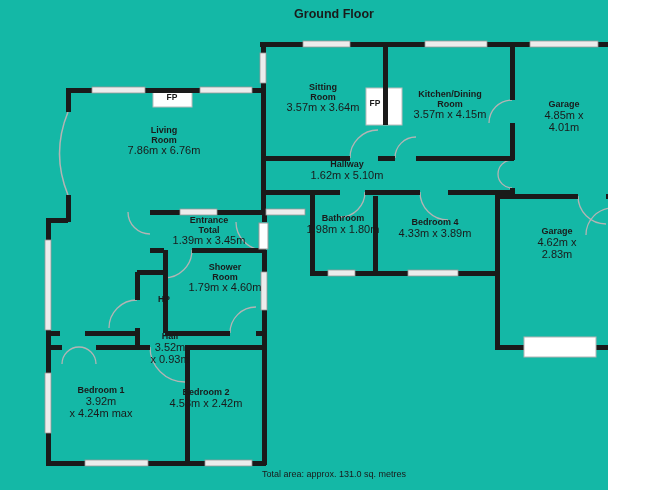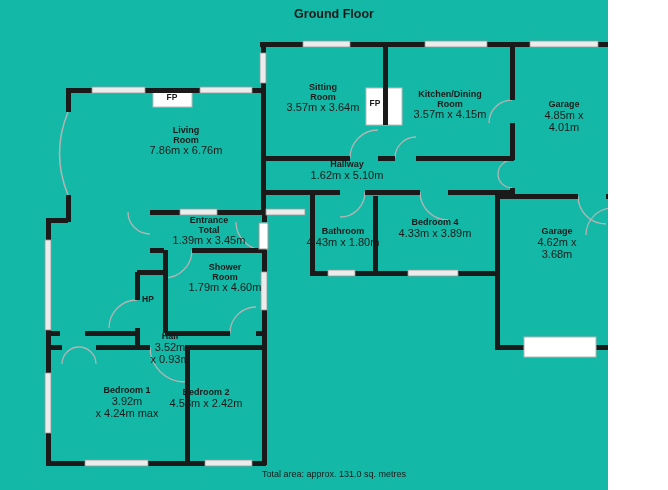--- a/index.html
+++ b/index.html
@@ -146,21 +146,21 @@
       <rect x="85" y="460" width="63" height="6"></rect>
       <rect x="205" y="460" width="47" height="6"></rect>
     </g>
 
     <rect x="524" y="337" width="72" height="20" fill="#ffffff" stroke="#b4b4b4" stroke-width="1"></rect>
     <rect x="259" y="223" width="9" height="26" fill="#ffffff" stroke="#9a9a9a" stroke-width="1"></rect>
   </svg>
 
   <div class="page-title">Ground Floor</div>
 
-  <div class="room-label" style="left:186px;top:126px">
+  <div class="room-label" style="left:164px;top:126px">
     <div class="room-name">Living
 Room</div>
     <div class="room-dims">7.86m x 6.76m</div>
   </div>
 
   <div class="room-label" style="left:323px;top:83px">
     <div class="room-name">Sitting
 Room</div>
     <div class="room-dims">3.57m x 3.64m</div>
   </div>
@@ -171,31 +171,31 @@
     <div class="room-dims">3.57m x 4.15m</div>
   </div>
 
   <div class="room-label" style="left:564px;top:100px">
     <div class="room-name">Garage</div>
     <div class="room-dims">4.85m x 4.01m</div>
   </div>
 
   <div class="room-label" style="left:557px;top:227px">
     <div class="room-name">Garage</div>
-    <div class="room-dims">4.62m x 3.68m</div>
+    <div class="room-dims">4.62m x 2.83m</div>
   </div>
 
   <div class="room-label" style="left:347px;top:160px">
     <div class="room-name">Hallway</div>
     <div class="room-dims">1.62m x 5.10m</div>
   </div>
 
-  <div class="room-label" style="left:343px;top:227px">
+  <div class="room-label" style="left:343px;top:214px">
     <div class="room-name">Bathroom</div>
-    <div class="room-dims">4.43m x 1.80m</div>
+    <div class="room-dims">1.98m x 1.80m</div>
   </div>
 
   <div class="room-label" style="left:435px;top:218px">
     <div class="room-name">Bedroom 4</div>
     <div class="room-dims">4.33m x 3.89m</div>
   </div>
 
   <div class="room-label" style="left:209px;top:216px">
     <div class="room-name">Entrance
 Total</div>
@@ -207,29 +207,29 @@
 Room</div>
     <div class="room-dims">1.79m x 4.60m</div>
   </div>
 
   <div class="room-label" style="left:170px;top:332px">
     <div class="room-name">Hall</div>
     <div class="room-dims">3.52m
 x 0.93m</div>
   </div>
 
-  <div class="room-label" style="left:127px;top:386px">
+  <div class="room-label" style="left:101px;top:386px">
     <div class="room-name">Bedroom 1</div>
     <div class="room-dims">3.92m
 x 4.24m max</div>
   </div>
 
   <div class="room-label" style="left:206px;top:388px">
     <div class="room-name">Bedroom 2</div>
     <div class="room-dims">4.53m x 2.42m</div>
   </div>
 
   <div class="anno" style="left:172px;top:92px">FP</div>
   <div class="anno" style="left:375px;top:98px">FP</div>
-  <div class="anno" style="left:148px;top:294px">HP</div>
+  <div class="anno" style="left:164px;top:294px">HP</div>
 
   <div class="page-footer">Total area: approx. 131.0 sq. metres</div>
 </div>
 
 </body></html>

